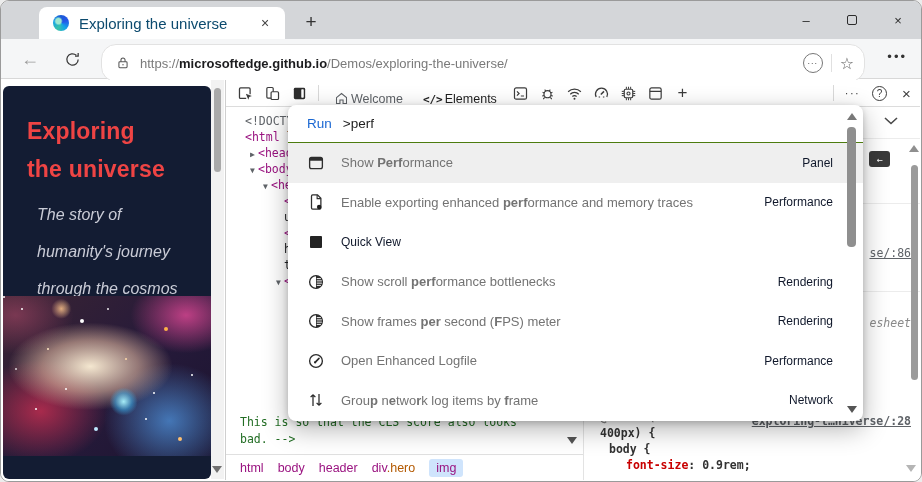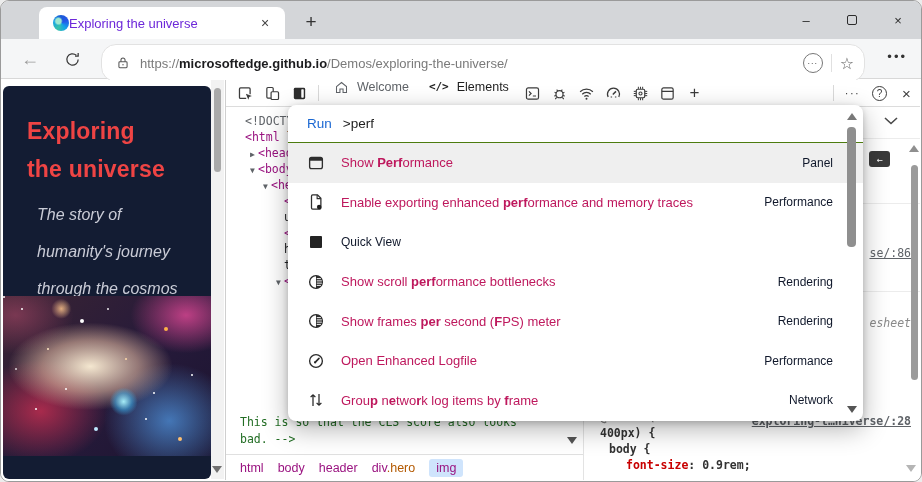--- a/index.html
+++ b/index.html
@@ -19,21 +19,21 @@
   .tab {
     position:absolute; left:38px; top:6px; width:246px; height:32px;
     background:#fff; border-radius:8px 8px 0 0; display:flex; align-items:center; padding:0 10px 0 14px;
   }
   .edge-logo {
     width:16px; height:16px; border-radius:50%; flex:0 0 16px;
     background:
       radial-gradient(circle at 34% 38%, #9fe8cf 0 18%, rgba(255,255,255,0) 30%),
       conic-gradient(from 210deg, #38c3a8, #14a3e8, #1b5cd6, #2556e8, #14a3e8, #38c3a8);
   }
-  .tab-title { font-size:13px; color:#6d28d9; white-space:nowrap; overflow:hidden; flex:1; }
+  .tab-title { margin-left:10px; font-size:15px; color:#0c4a6e; white-space:nowrap; overflow:hidden; flex:1; }
   .tab-close { flex:0 0 auto; width:20px; height:20px; border-radius:4px; display:flex; align-items:center; justify-content:center; font-size:14px; color:#444; }
   .newtab-btn { position:absolute; left:296px; top:8px; width:28px; height:26px; display:flex; align-items:center; justify-content:center; font-size:19px; color:#333; }
   .win-controls { position:absolute; right:0; top:0; height:38px; display:flex; }
   .win-btn { width:46px; height:38px; display:flex; align-items:center; justify-content:center; color:#2c2c2c; font-size:13px; }
   .win-max-glyph { width:10px; height:10px; border:1.2px solid #2c2c2c; border-radius:2px; }
   
   .toolbar { position:absolute; left:0; top:38px; right:0; height:40px; background:#f5f6f7; border-bottom:1px solid #d8d8d8; }
   .nav-back { position:absolute; left:16px; top:8px; width:26px; height:24px; color:#9d9d9d; font-size:18px; display:flex; align-items:center; justify-content:center; }
   .nav-refresh { position:absolute; left:58px; top:8px; width:26px; height:24px; display:flex; align-items:center; justify-content:center; }
   .addr-pill {
@@ -77,21 +77,21 @@
   .page-scroll-thumb { position:absolute; left:3px; top:8px; width:7px; height:84px; border-radius:4px; background:#a9a9a9; }
   .tri-down { width:0; height:0; border-left:5px solid transparent; border-right:5px solid transparent; border-top:7px solid #707070; }
   .tri-up { width:0; height:0; border-left:5px solid transparent; border-right:5px solid transparent; border-bottom:7px solid #707070; }
   .page-scroll-down { position:absolute; left:1px; bottom:6px; }
   
   .devtools { position:absolute; left:224px; top:0; right:1px; bottom:1px; border-left:1px solid #cfcfcf; background:#fff; }
   .dt-toolbar { position:absolute; left:0; top:0; right:0; height:27px; border-bottom:1px solid #dcdcdc; display:flex; align-items:center; padding-left:6px; }
   .dt-icon { width:27px; height:26px; display:flex; align-items:center; justify-content:center; color:#3c3c3c; flex:0 0 auto; }
   .dt-icon svg { width:17px; height:17px; }
   .dt-divider { width:1px; height:16px; background:#d9d9d9; margin:0 5px; flex:0 0 auto; }
-  .dt-tab { height:26px; display:flex; align-items:flex-start; gap:8px; padding:0 10px; font-size:12.5px; flex:0 0 auto; }
+  .dt-tab { height:26px; display:flex; align-items:flex-end; gap:2px; padding:0 10px; font-size:12.5px; flex:0 0 auto; }
   .dt-tab.inactive { color:#5f6368; }
   .dt-tab.active { color:#1f1f1f; }
   .code-glyph { font-family:"DejaVu Sans Mono",monospace; font-size:11px; font-weight:bold; }
   .dt-right { margin-left:auto; display:flex; align-items:center; }
   .help-circle { width:15px; height:15px; border:1.3px solid #3c3c3c; border-radius:50%; font-size:10px; display:flex; align-items:center; justify-content:center; }
   
   .dt-main { position:absolute; left:0; top:27px; right:0; bottom:0; }
   .elements-pane { position:absolute; left:0; top:0; width:357px; bottom:26px; overflow:hidden; font-family:"DejaVu Sans Mono","Liberation Mono",monospace; font-size:11.5px; }
   .code-lines { padding:6px 0 0 0; }
   .code-line { height:16px; line-height:16px; white-space:nowrap; }
@@ -127,21 +127,21 @@
     box-shadow:0 8px 26px rgba(0,0,0,.30), 0 2px 6px rgba(0,0,0,.18);
   }
   .cmd-input-row { height:38px; display:flex; align-items:center; padding-left:19px; border-bottom:1px solid #4d7c0f; font-size:13.5px; }
   .cmd-run { color:#1a67d2; }
   .cmd-query { color:#1f1f1f; margin-left:11px; }
   .cmd-list { position:absolute; left:0; right:0; top:38px; bottom:0; overflow:hidden; border-radius:0 0 8px 8px; }
   .cmd-item { height:39.6px; display:flex; align-items:center; padding:0 30px 0 19px; }
   .cmd-item.hl { background:#efefef; }
   .cmd-ic { width:18px; height:18px; flex:0 0 18px; margin-right:16px; }
   .cmd-ic svg { width:18px; height:18px; }
-  .cmd-label { flex:1; font-size:13px; color:#be185d; white-space:nowrap; overflow:hidden; }
+  .cmd-label { flex:1; font-size:13px; color:#737373; white-space:nowrap; overflow:hidden; }
   .cmd-label b { font-weight:bold; }
   .cmd-cat { font-size:12px; color:#0f172a; flex:0 0 auto; }
   .cmd-scrollbar { position:absolute; right:6px; top:8px; width:10px; bottom:6px; }
   .cmd-up { position:absolute; left:0; top:0; border-bottom-color:#787878; }
   .cmd-thumb { position:absolute; left:0; top:14px; width:9px; height:120px; background:#8f8f8f; border-radius:4px; }
   .cmd-down { position:absolute; left:0; bottom:2px; border-top-color:#555; }
   svg { display:block; }
 </style>
 </head>
 <body>

